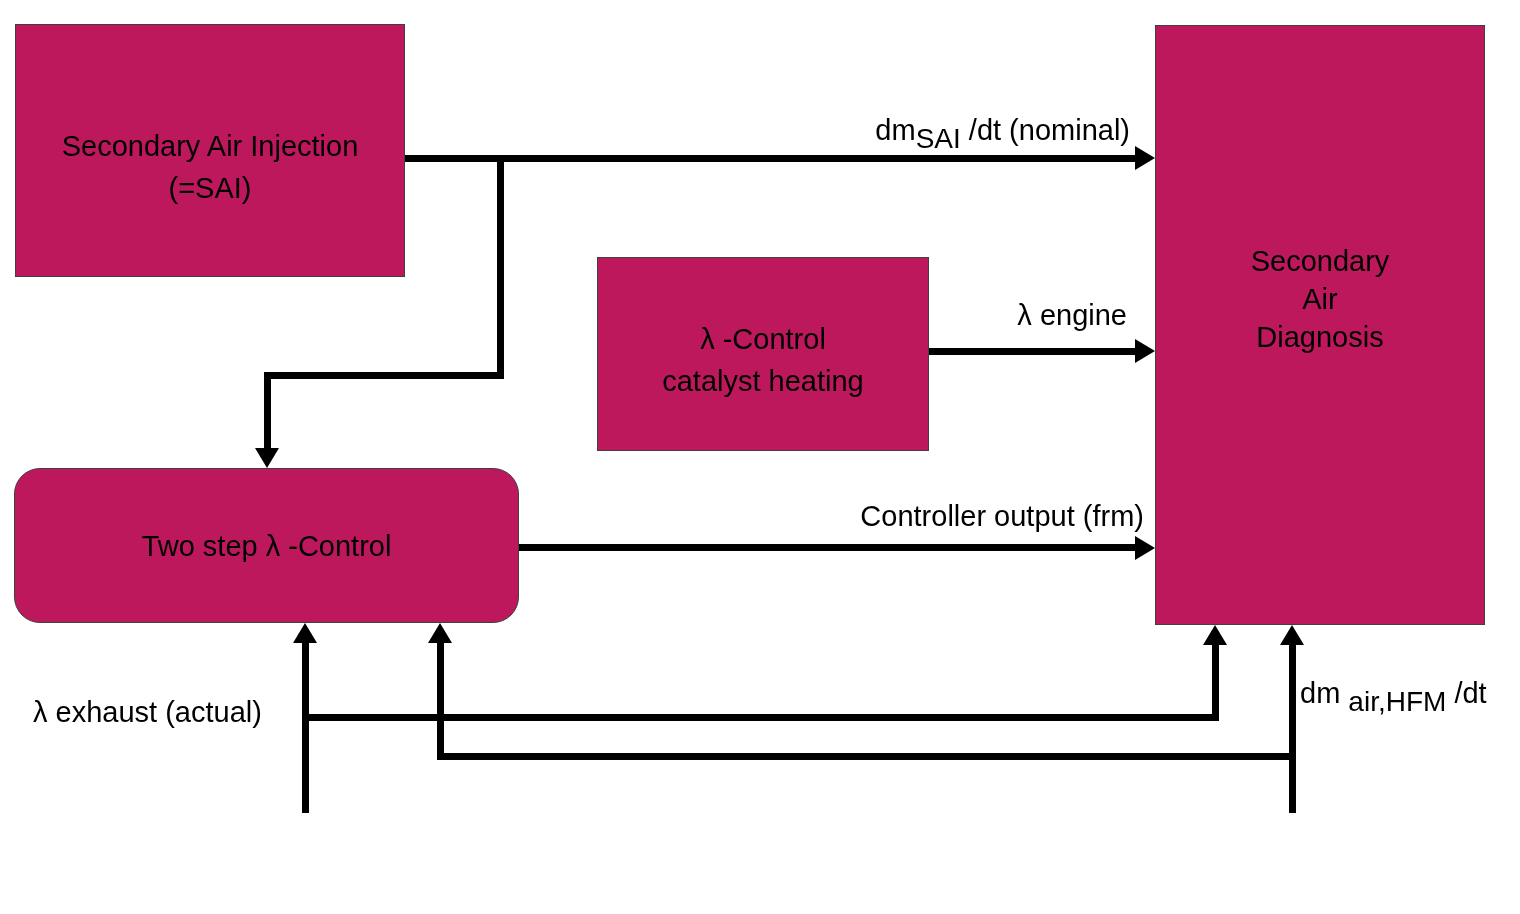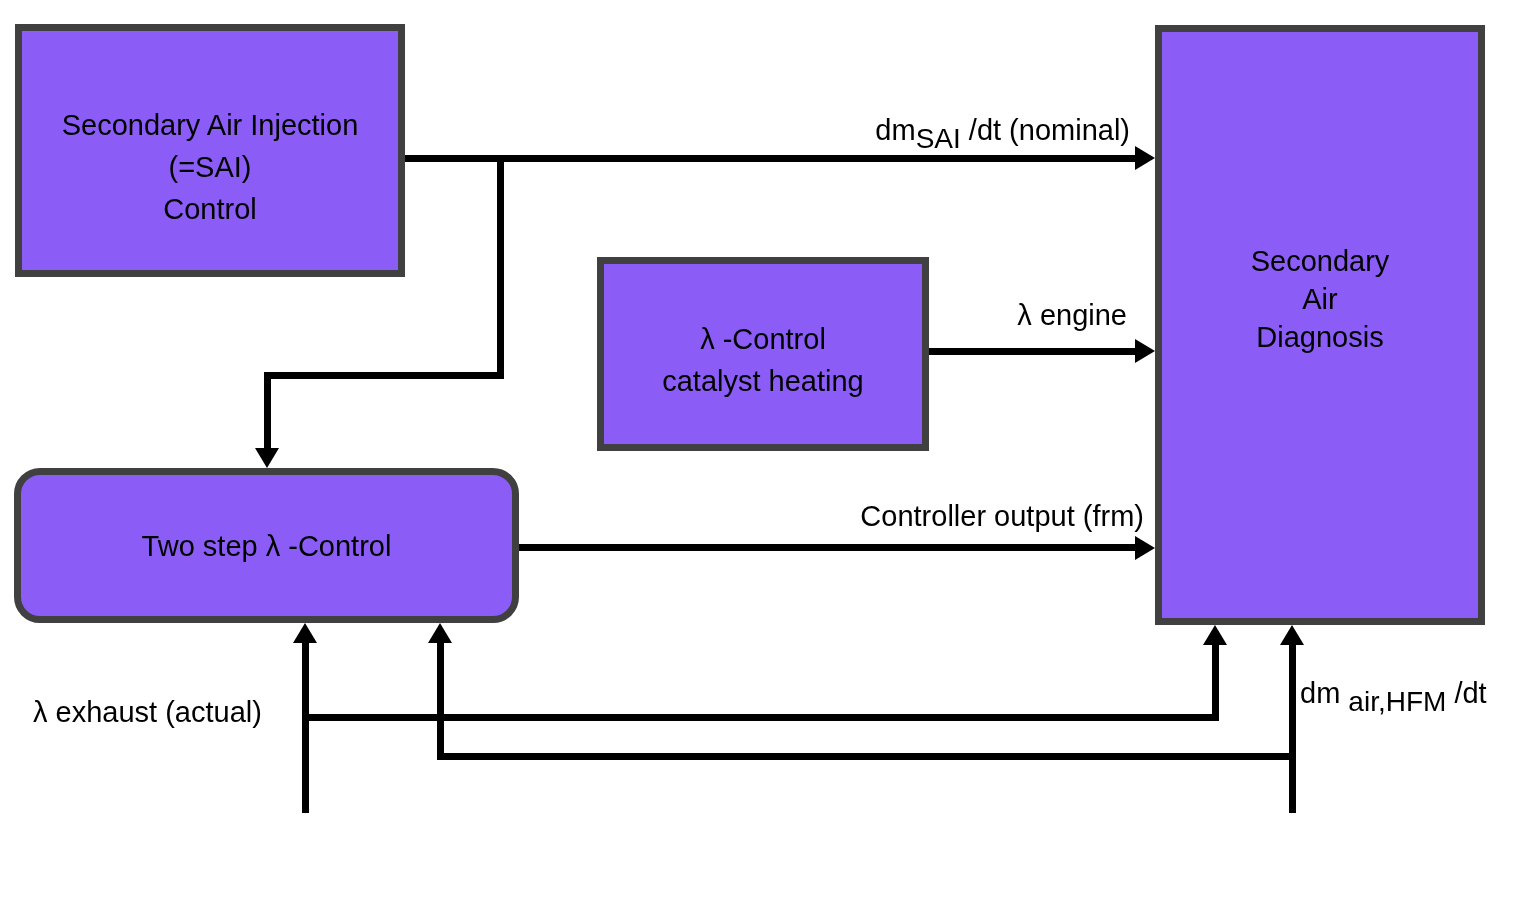--- a/index.html
+++ b/index.html
@@ -12,22 +12,22 @@
     width: 1520px;
     height: 914px;
     background: #ffffff;
     font-family: "Liberation Sans", "DejaVu Sans", sans-serif;
     color: #000000;
     overflow: hidden;
   }
   .box {
     position: absolute;
     box-sizing: border-box;
-    border: 7px solid #404040;
-    background: #8b5cf6;
+    border: 1px solid #404040;
+    background: #be185d;
     display: flex;
     align-items: center;
     justify-content: center;
     text-align: center;
   }
   .box-text {
     font-size: 29px;
     line-height: 42px;
     white-space: nowrap;
   }
@@ -69,21 +69,20 @@
 </style>
 </head>
 <body>
 
 <div class="canvas">
 
   <div class="box" style="left:15px; top:24px; width:390px; height:253px;">
     <div class="box-text" style="transform:translateY(16px);">
       <div>Secondary Air Injection</div>
       <div>(=SAI)</div>
-      <div>Control</div>
     </div>
   </div>
 
   <div class="box" style="left:597px; top:257px; width:332px; height:194px;">
     <div class="box-text" style="transform:translateY(6px);">
       <div>λ -Control</div>
       <div>catalyst heating</div>
     </div>
   </div>
 

